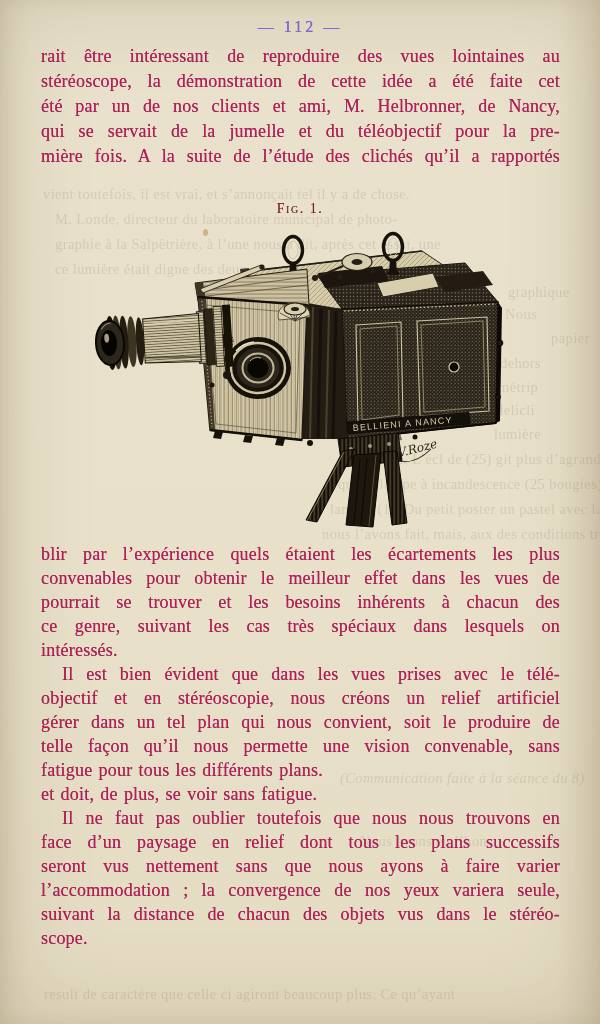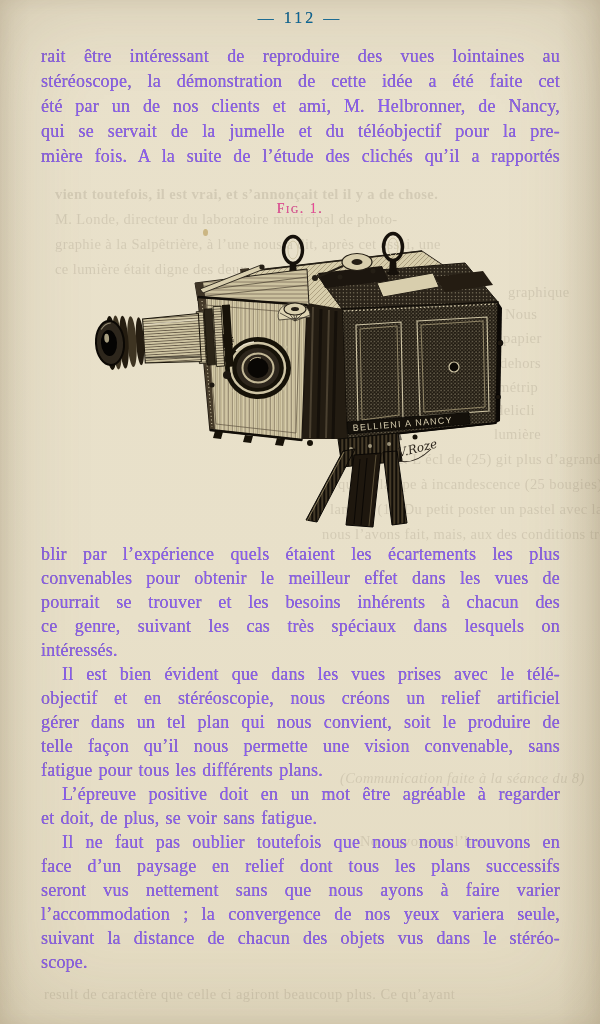--- a/index.html
+++ b/index.html
@@ -9,38 +9,38 @@
     background:
       linear-gradient(90deg, rgba(118,98,62,.08), rgba(0,0,0,0) 5%, rgba(0,0,0,0) 93%, rgba(118,98,62,.12)),
       linear-gradient(180deg, #e9e1cb 0%, #e8e0c9 60%, #e4dbc2 100%);
   }
   .sheet{position:absolute;inset:0;}
   .sheet::before{
     content:'';position:absolute;inset:0;pointer-events:none;z-index:40;
     box-shadow: inset 0 0 95px rgba(108,90,56,.20), inset 0 0 16px rgba(108,90,56,.10);
   }
   .pagenum{
-    position:absolute;top:9px;left:0;right:0;text-align:center;
-    font-size:16px;letter-spacing:3px;color:#0369a1;
+    position:absolute;top:18px;left:0;right:0;text-align:center;
+    font-size:16px;letter-spacing:3px;color:#8b5cf6;
     text-shadow:0 0 .5px rgba(60,54,42,.6);
   }
   .col{
-    position:absolute;left:41px;width:519px;color:#8b5cf6;
+    position:absolute;left:41px;width:519px;color:#be185d;
     font-size:18px;letter-spacing:.2px;word-spacing:1.5px;
     text-shadow:0 0 .6px rgba(46,40,31,.65);
   }
   .col.upper{top:44px;line-height:25px;}
   .col.lower{top:542px;line-height:24px;}
   .para{margin:0;}
   .line{text-align:justify;text-align-last:justify;white-space:nowrap;}
   .line.flush{text-align-last:left;}
   .line.indent{padding-left:21px;}
   .caption{
     position:absolute;top:201px;left:0;right:0;text-align:center;
-    font-variant:small-caps;font-size:14px;letter-spacing:1.5px;color:#ec4899;
+    font-variant:small-caps;font-size:14px;letter-spacing:1.5px;color:#7f1d1d;
     text-shadow:0 0 .5px rgba(60,54,42,.5);
   }
   figure.engraving{position:absolute;left:55px;top:225px;width:480px;height:330px;margin:0;z-index:5;}
   .ghosts span{
     position:absolute;font-size:14.5px;color:#6e6350;opacity:.17;
     filter:blur(.4px);white-space:nowrap;letter-spacing:.4px;
   }
   .fleck{position:absolute;left:203px;top:229px;width:5px;height:7px;border-radius:50%;
     background:#b29348;opacity:.55;}
 </style>
@@ -59,27 +59,27 @@
         <div class="line">qui se servait de la jumelle et du téléobjectif pour la pre-</div>
         <div class="line">mière fois. A la suite de l’étude des clichés qu’il a rapportés</div>
       </div>
     </div>
 
   <div class="caption">Fig. 1.</div>
 
   <div class="fleck"></div>
 
   <div class="ghosts" id="ghosts">
-      <span style="left: 55px; top: 186px; font-weight: bold;">vient toutefois, il est vrai, et s’annonçait tel il y a de chose.</span>
+      <span style="left: 43px; top: 186px;">vient toutefois, il est vrai, et s’annonçait tel il y a de chose.</span>
       <span style="left: 55px; top: 211px;">M. Londe, directeur du laboratoire municipal de photo-</span>
       <span style="left: 55px; top: 236px;">graphie à la Salpêtrière, à l’une nous a dit, après cet essai, une</span>
       <span style="left: 55px; top: 261px;">ce lumière était digne des deux et nous tant-</span>
       <span style="left: 508px; top: 284px;">graphique</span>
       <span style="left: 505px; top: 306px;">Nous</span>
-      <span style="left: 503px; top: 330px;">papier</span>
+      <span style="left: 503px; top: 330px; padding-left: 48px;">papier</span>
       <span style="left: 500px; top: 355px;">dehors</span>
       <span style="left: 498px; top: 379px; text-align: center;">métrip</span>
       <span style="left: 496px; top: 402px;">delicli</span>
       <span style="left: 494px; top: 426px;">lumière</span>
       <span style="left: 345px; top: 451px;">remplaire. L’écl de (25) git plus d’agrandissement</span>
       <span style="left: 338px; top: 476px;">que la lampe à incandescence (25 bougies), à mesure plus</span>
       <span style="left: 330px; top: 501px;">lampes (1). Du petit poster un pastel avec la lampe à arc</span>
       <span style="left: 322px; top: 526px;">nous l’avons fait, mais, aux des conditions très intéress</span>
       <span style="left: 340px; top: 770px; font-style: italic;">(Communication faite à la séance du 8)</span>
       <span style="left: 360px; top: 833px;">Nous avons eu l’hon</span>
@@ -289,21 +289,20 @@
         <div class="line flush">intéressés.</div>
       </div>
       <div class="para">
         <div class="line indent">Il est bien évident que dans les vues prises avec le télé-</div>
         <div class="line">objectif et en stéréoscopie, nous créons un relief artificiel</div>
         <div class="line">gérer dans un tel plan qui nous convient, soit le produire de</div>
         <div class="line">telle façon qu’il nous permette une vision convenable, sans</div>
         <div class="line flush">fatigue pour tous les différents plans.</div>
       </div>
       <div class="para">
-        <div class="line indent">L’épreuve positive doit en un mot être agréable à regarder</div>
         <div class="line flush">et doit, de plus, se voir sans fatigue.</div>
       </div>
       <div class="para">
         <div class="line indent">Il ne faut pas oublier toutefois que nous nous trouvons en</div>
         <div class="line">face d’un paysage en relief dont tous les plans successifs</div>
         <div class="line">seront vus nettement sans que nous ayons à faire varier</div>
         <div class="line">l’accommodation ; la convergence de nos yeux variera seule,</div>
         <div class="line">suivant la distance de chacun des objets vus dans le stéréo-</div>
         <div class="line flush">scope.</div>
       </div>

